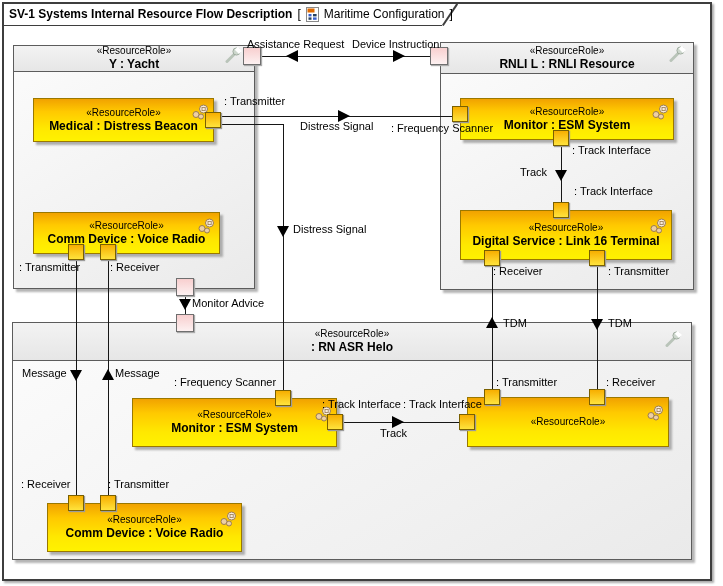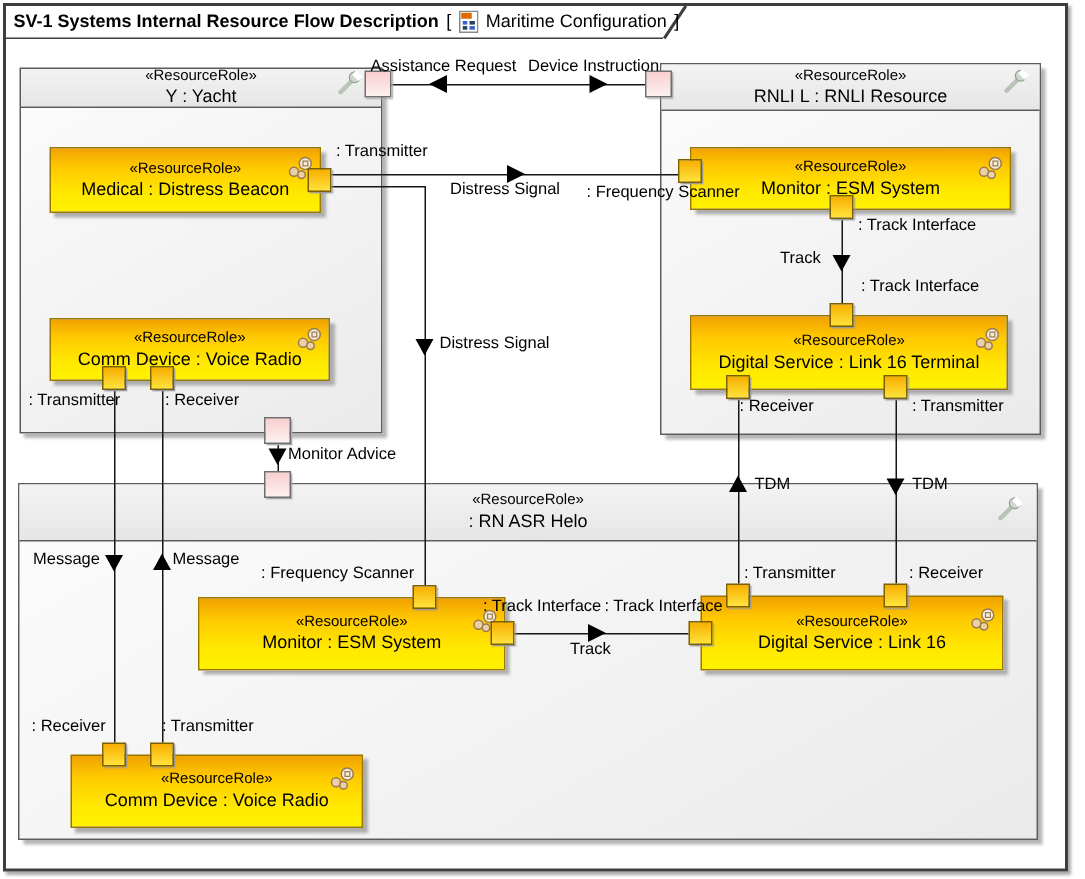--- a/index.html
+++ b/index.html
@@ -19,21 +19,21 @@
   .container{position:absolute;background:linear-gradient(150deg,#fcfcfc 0%,#f0f0f0 70%,#eaeaea 100%);
              border:1px solid #5c5c5c;box-shadow:3px 3px 2px #b5b5b5;z-index:1;}
   .c-header{position:absolute;left:0;top:0;width:100%;border-bottom:1px solid #5c5c5c;
             background:linear-gradient(#f3f3f3,#e6e6e6);display:flex;flex-direction:column;
             align-items:center;justify-content:center;box-sizing:border-box;}
   
   .block{position:absolute;background:linear-gradient(180deg,#f1a200 0%,#ffc900 30%,#ffe800 70%,#fff200 100%);
          border:1px solid #9a7800;box-shadow:3px 3px 2px #ad manutd;box-shadow:3px 3px 2px #adadad;
          display:flex;flex-direction:column;align-items:center;justify-content:center;z-index:3;}
   .stereo{font-size:10px;line-height:12px;}
-  .bname{font-size:12px;font-weight:normal;line-height:15px;}
+  .bname{font-size:12px;font-weight:bold;line-height:15px;}
   
   .port{position:absolute;width:14px;height:14px;border:1px solid #7a6000;
         background:linear-gradient(180deg,#f7ae00,#ffe33c);z-index:4;box-shadow:1px 1px 1px #9b9b9b;}
   .pport{position:absolute;width:16px;height:16px;border:1px solid #6f6f6f;
          background:linear-gradient(180deg,#f8cfcf,#fdf1f1);z-index:4;box-shadow:1px 1px 1px #ababab;}
   
   .line{position:absolute;background:#161616;z-index:2;}
   .lbl{position:absolute;font-size:11px;white-space:nowrap;z-index:5;}
   .ar{position:absolute;width:0;height:0;z-index:5;}
   .ar.down{border-left:6px solid transparent;border-right:6px solid transparent;border-top:11px solid #000;}
@@ -167,21 +167,20 @@
   <span class="bname">Monitor : ESM System</span>
   <svg class="icon" style="right:4px;top:7px;position:absolute;" width="18" height="16" viewBox="0 0 18 16">
     <circle cx="12.5" cy="5" r="4" fill="#f8ecd9" stroke="#9a7b52"></circle>
       <rect x="11" y="3.4" width="3.2" height="3.2" fill="none" stroke="#9a7b52" stroke-width="0.8"></rect>
     <circle cx="5" cy="10.5" r="3" fill="#eccfa5" stroke="#9a7b52"></circle>
       <circle cx="10" cy="12.5" r="2.5" fill="#eccfa5" stroke="#9a7b52"></circle>
   </svg>
 </div>
 <div class="block" style="left:467px;top:397px;width:200px;height:48px;">
   <span class="stereo">«ResourceRole»</span>
-  <span class="bname">Digital Service : Link 16</span>
   <svg class="icon" style="right:4px;top:7px;position:absolute;" width="18" height="16" viewBox="0 0 18 16">
     <circle cx="12.5" cy="5" r="4" fill="#f8ecd9" stroke="#9a7b52"></circle>
       <rect x="11" y="3.4" width="3.2" height="3.2" fill="none" stroke="#9a7b52" stroke-width="0.8"></rect>
     <circle cx="5" cy="10.5" r="3" fill="#eccfa5" stroke="#9a7b52"></circle>
       <circle cx="10" cy="12.5" r="2.5" fill="#eccfa5" stroke="#9a7b52"></circle>
   </svg>
 </div>
 <div class="block" style="left:47px;top:503px;width:193px;height:47px;">
   <span class="stereo">«ResourceRole»</span>
   <span class="bname">Comm Device : Voice Radio</span>

